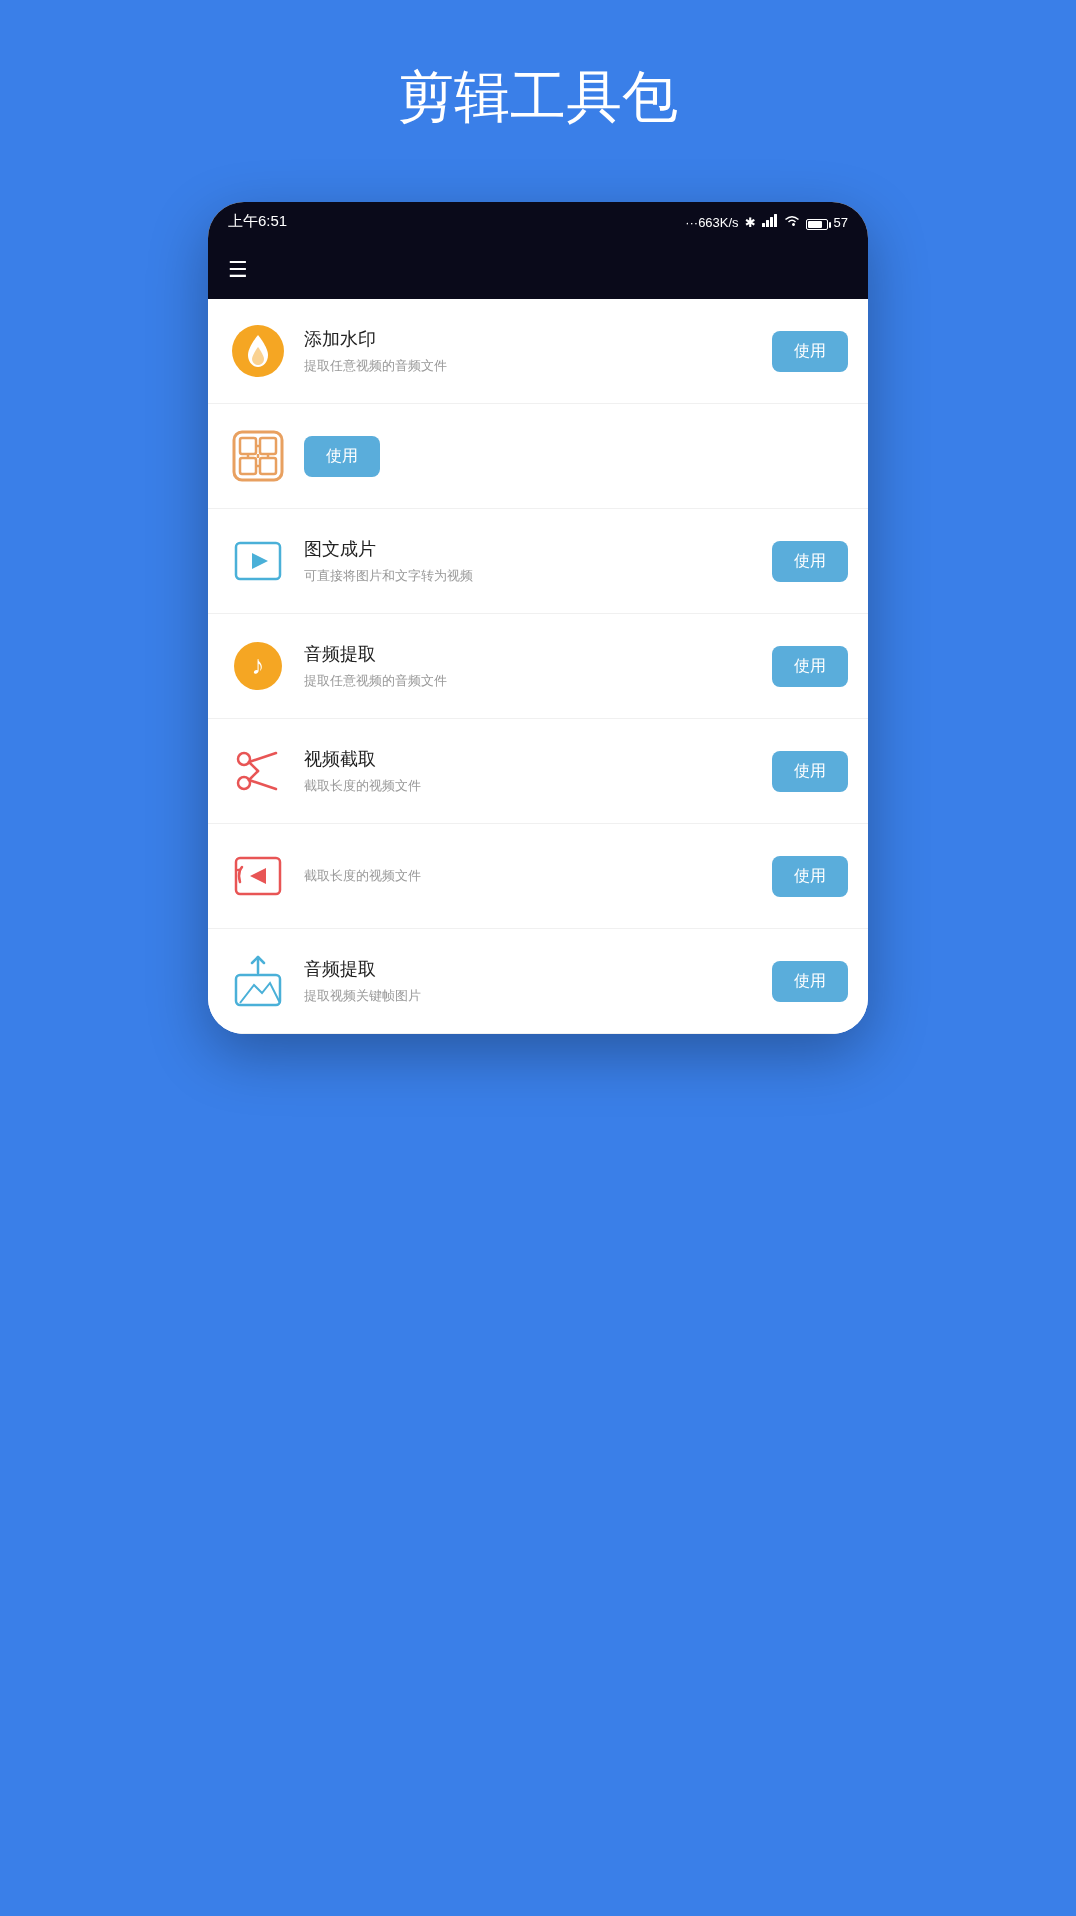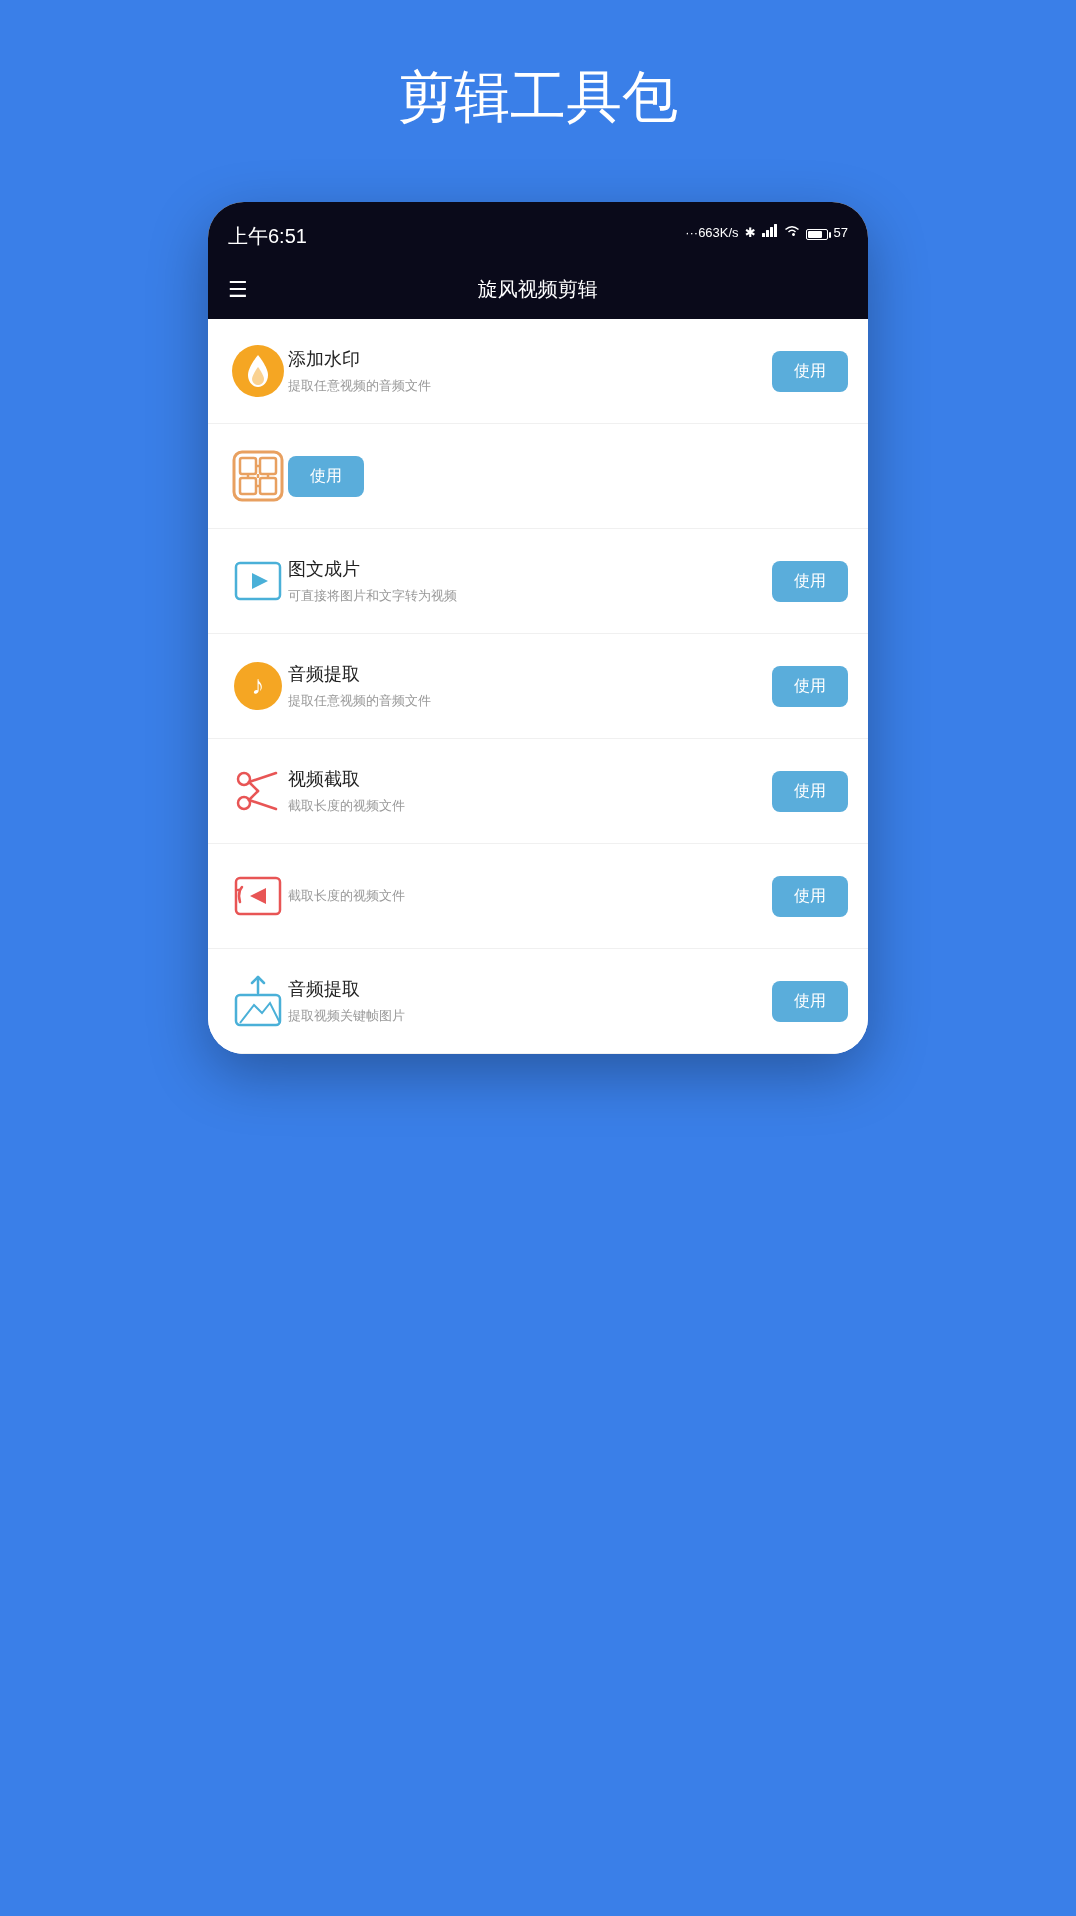--- a/index.html
+++ b/index.html
@@ -44,21 +44,21 @@
     .status-bar {
       background: #0a0a1a;
       color: white;
       display: flex;
       justify-content: space-between;
       align-items: center;
       padding: 10px 20px;
       font-size: 14px;
     }
 
-    .status-left { font-size: 20px; margin-top: 11px; }
+    .status-left { font-size: 15px; }
     .status-right {
       display: flex;
       align-items: flex-end;
       gap: 6px;
       font-size: 13px;
     }
 
     .app-header {
       background: #0a0a1a;
       color: white;
@@ -84,20 +84,21 @@
 
     .content-list {
       background: white;
     }
 
     .tool-item {
       display: flex;
       align-items: center;
       padding: 22px 20px;
       border-bottom: 1px solid #f0f0f0;
+      gap: 16px;
     }
 
     .tool-icon-wrapper {
       width: 60px;
       height: 60px;
       flex-shrink: 0;
       display: flex;
       align-items: center;
       justify-content: center;
     }
@@ -189,21 +190,20 @@
       </span>
       <div class="battery-rect">
         <div class="battery-fill"></div>
       </div>
       <span>57</span>
     </div>
   </div>
 
   <div class="app-header">
     <span class="hamburger-icon">☰</span>
-    <span class="app-title">旋风视频剪辑</span>
   </div>
 
   <div class="content-list">
 
     <div class="tool-item">
       <div class="tool-icon-wrapper">
         <svg width="52" height="52" viewBox="0 0 52 52">
           <circle cx="26" cy="26" r="26" fill="#f5a623"></circle>
           <path d="M26 10 C26 10 16 22 16 30 C16 36.627 20.477 42 26 42 C31.523 42 36 36.627 36 30 C36 22 26 10 26 10Z" fill="white"></path>
           <path d="M26 22 C26 22 20 30 20 34 C20 37.314 22.686 40 26 40 C29.314 40 32 37.314 32 34 C32 30 26 22 26 22Z" fill="#f5a623" opacity="0.5"></path>

